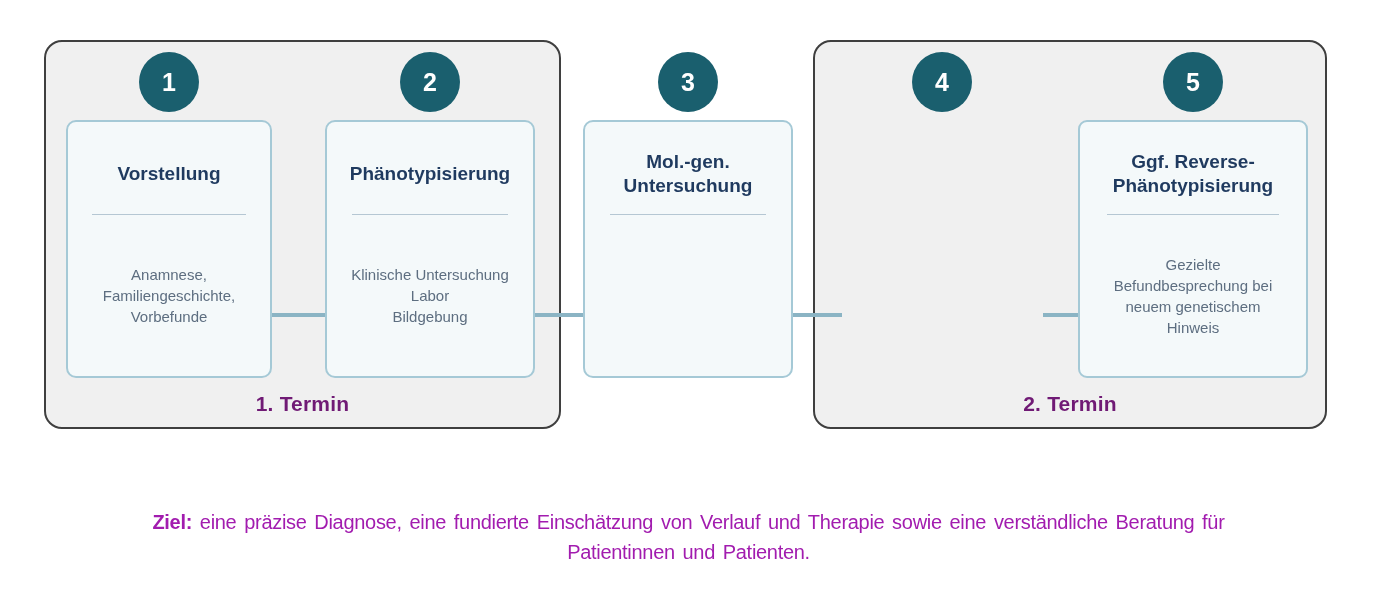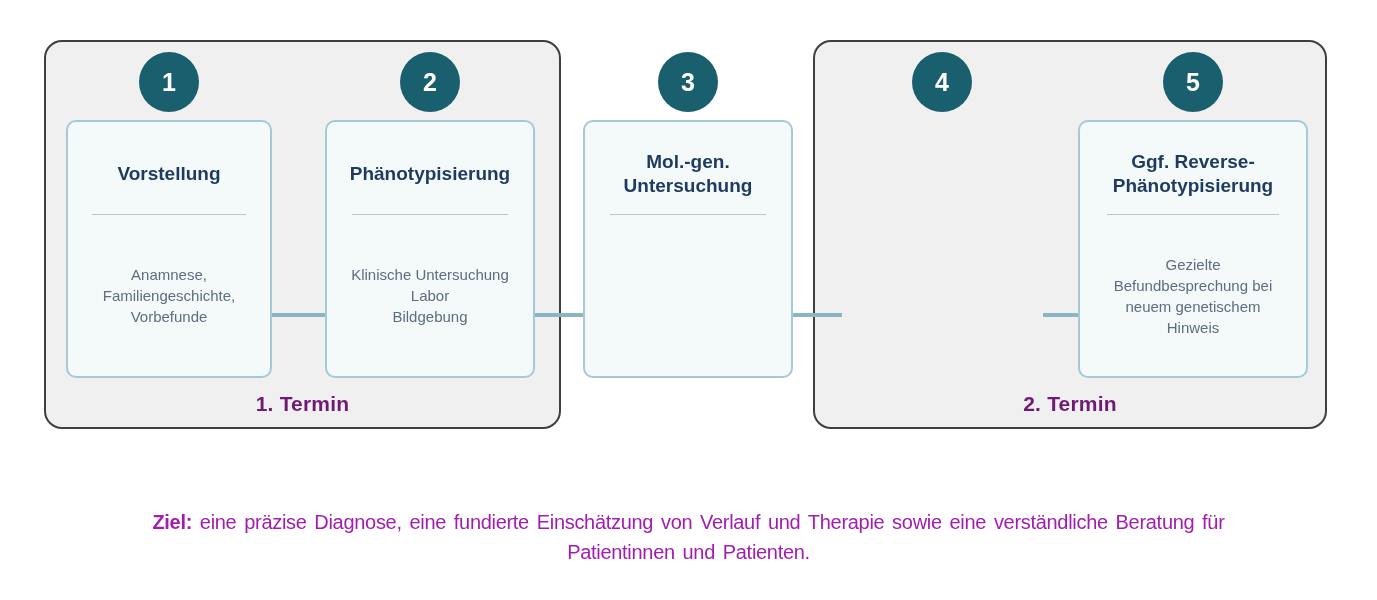--- a/index.html
+++ b/index.html
@@ -59,21 +59,21 @@
     border-radius: 10px;
     box-sizing: border-box;
     display: flex;
     flex-direction: column;
     z-index: 3;
   }
   .card-1 { left: 66px;   width: 206px; }
   .card-2 { left: 325px;  width: 210px; }
   .card-3 { left: 583px;  width: 210px; }
   .card-4 { left: 840px;  width: 205px; }
-  .card-5 { left: 1078px; width: 230px; }
+  .card-5 { left: 1078px; width: 230px; border-radius: 9px; }
 
   .card-title {
     height: 92px;
     box-sizing: border-box;
     padding: 12px 6px 0;
     display: flex;
     align-items: center;
     justify-content: center;
     text-align: center;
     font-size: 19px;

